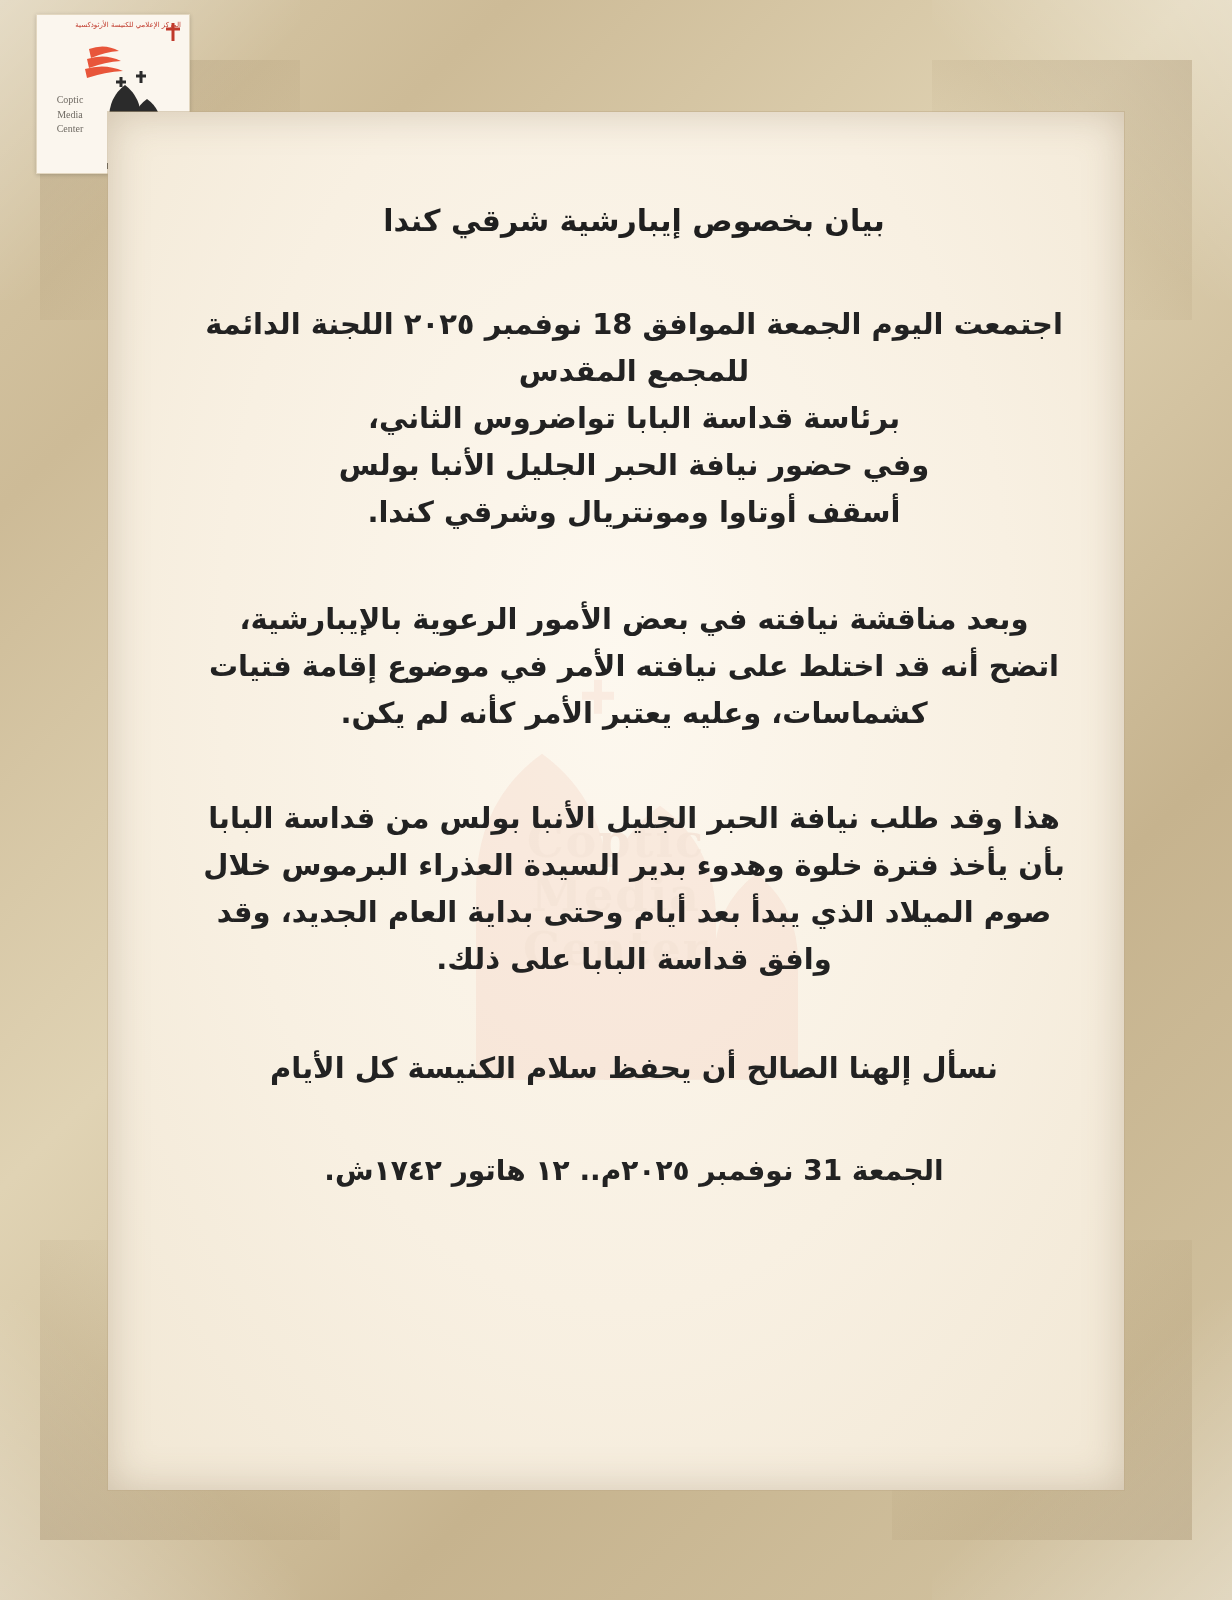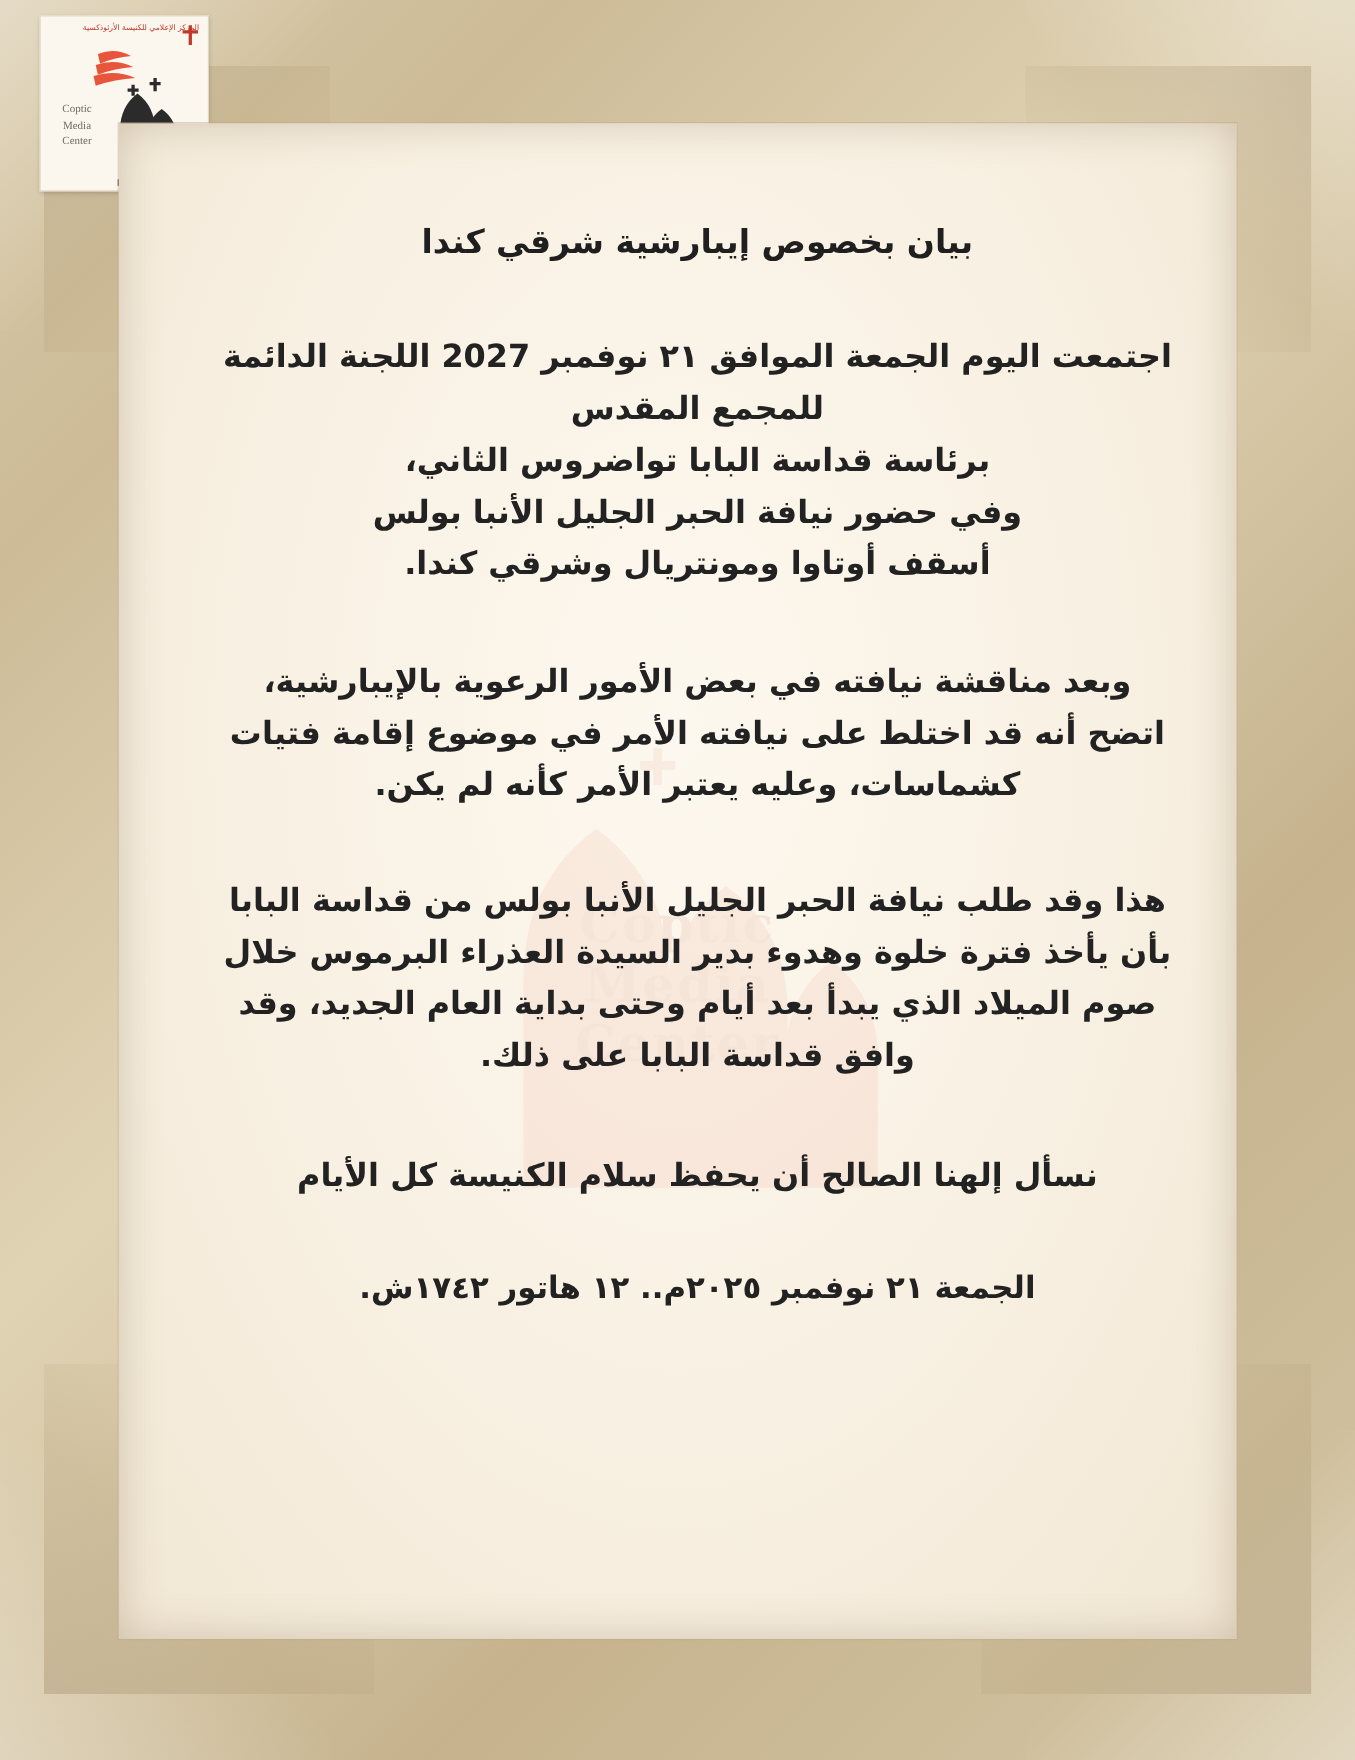--- a/index.html
+++ b/index.html
@@ -224,28 +224,28 @@
         </g>
       </svg>
       <div class="wm-text" style="font-size:46px; margin-top:-300px;">Coptic</div>
       <div class="wm-text" style="font-size:46px;">Media</div>
       <div class="wm-text" style="font-size:46px;">Center</div>
     </div>
 
     <div class="content">
       <h1 class="doc-title">بيان بخصوص إيبارشية شرقي كندا</h1>
 
-      <p class="para block-1" style="white-space: pre-line;">اجتمعت اليوم الجمعة الموافق ٢١ نوفمبر 2027 اللجنة الدائمة للمجمع المقدس
+      <p class="para block-1" style="white-space: pre-line;">اجتمعت اليوم الجمعة الموافق 18 نوفمبر ٢٠٢٥ اللجنة الدائمة للمجمع المقدس
 برئاسة قداسة البابا تواضروس الثاني،
 وفي حضور نيافة الحبر الجليل الأنبا بولس
 أسقف أوتاوا ومونتريال وشرقي كندا.</p>
 
       <p class="para block-2">وبعد مناقشة نيافته في بعض الأمور الرعوية بالإيبارشية، اتضح أنه قد اختلط على نيافته الأمر في موضوع إقامة فتيات كشماسات، وعليه يعتبر الأمر كأنه لم يكن.</p>
 
       <p class="para block-3">هذا وقد طلب نيافة الحبر الجليل الأنبا بولس من قداسة البابا بأن يأخذ فترة خلوة وهدوء بدير السيدة العذراء البرموس خلال صوم الميلاد الذي يبدأ بعد أيام وحتى بداية العام الجديد، وقد وافق قداسة البابا على ذلك.</p>
 
       <p class="para block-4">نسأل إلهنا الصالح أن يحفظ سلام الكنيسة كل الأيام</p>
 
-      <p class="para signature">الجمعة ٢١ نوفمبر ٢٠٢٥م.. ١٢ هاتور ١٧٤٢ش.</p>
+      <p class="para signature">الجمعة 31 نوفمبر ٢٠٢٥م.. ١٢ هاتور ١٧٤٢ش.</p>
     </div>
 
   </div>
 </div>
 
 </body></html>

